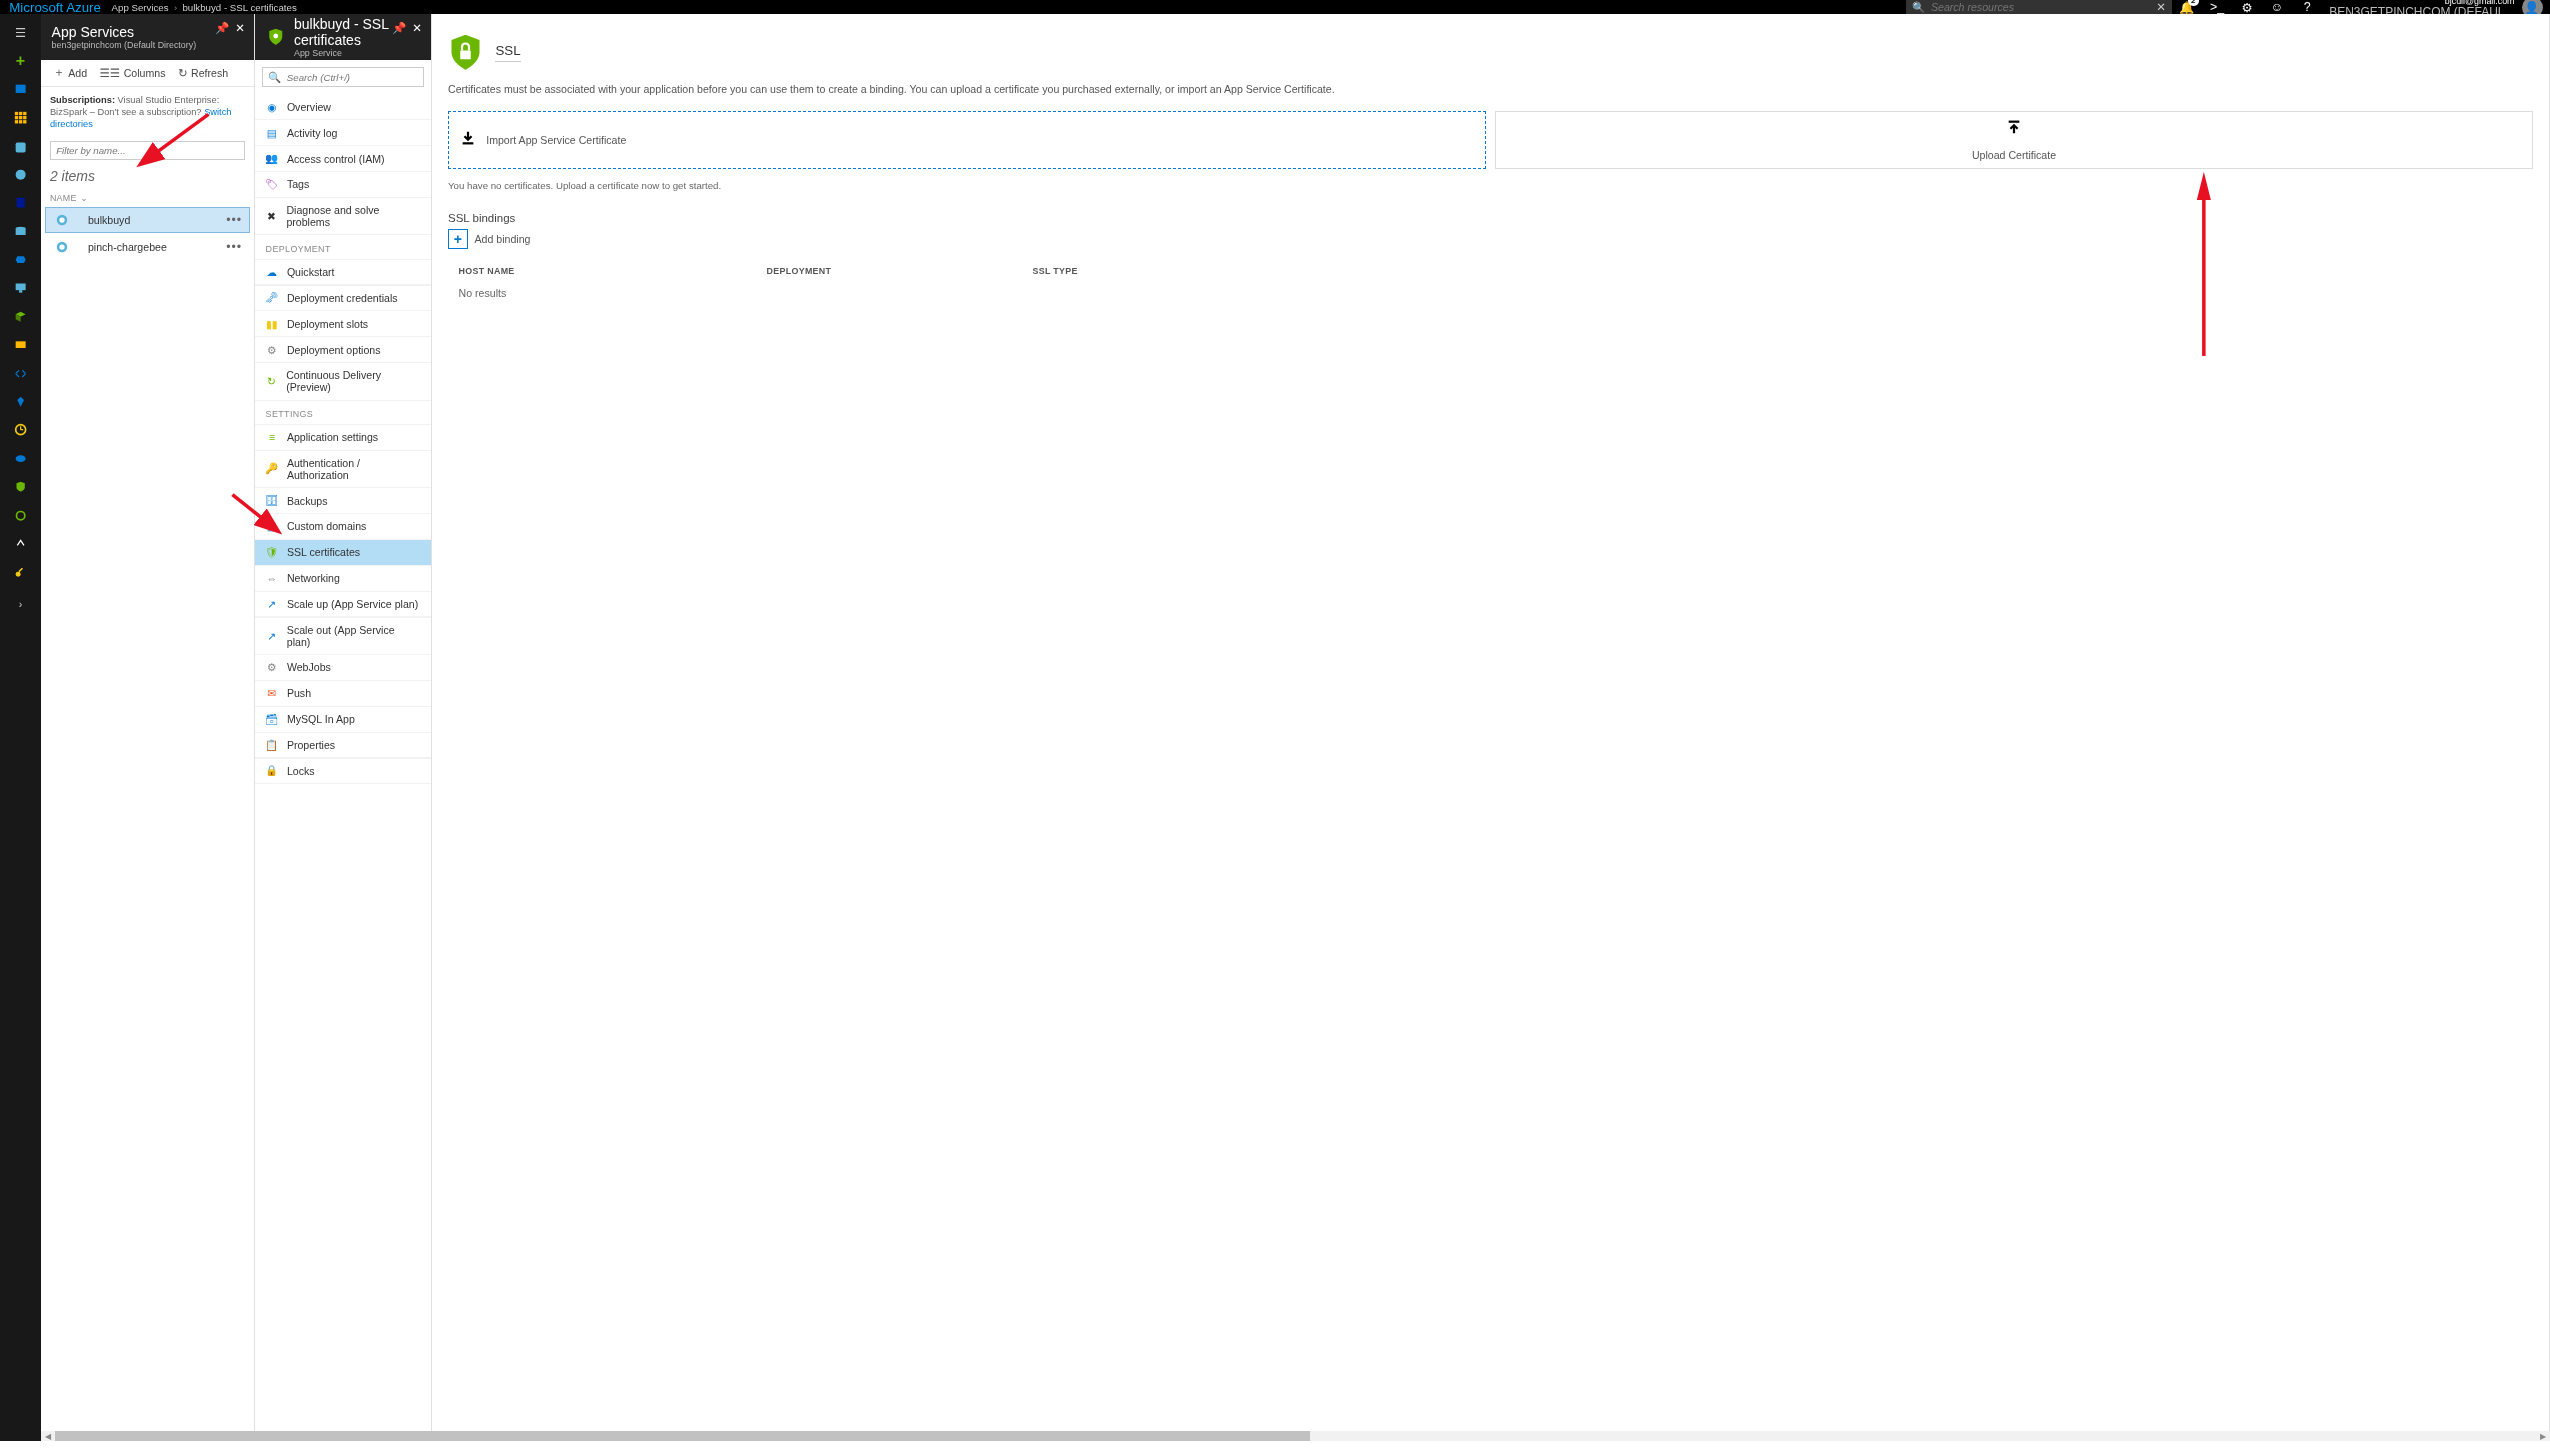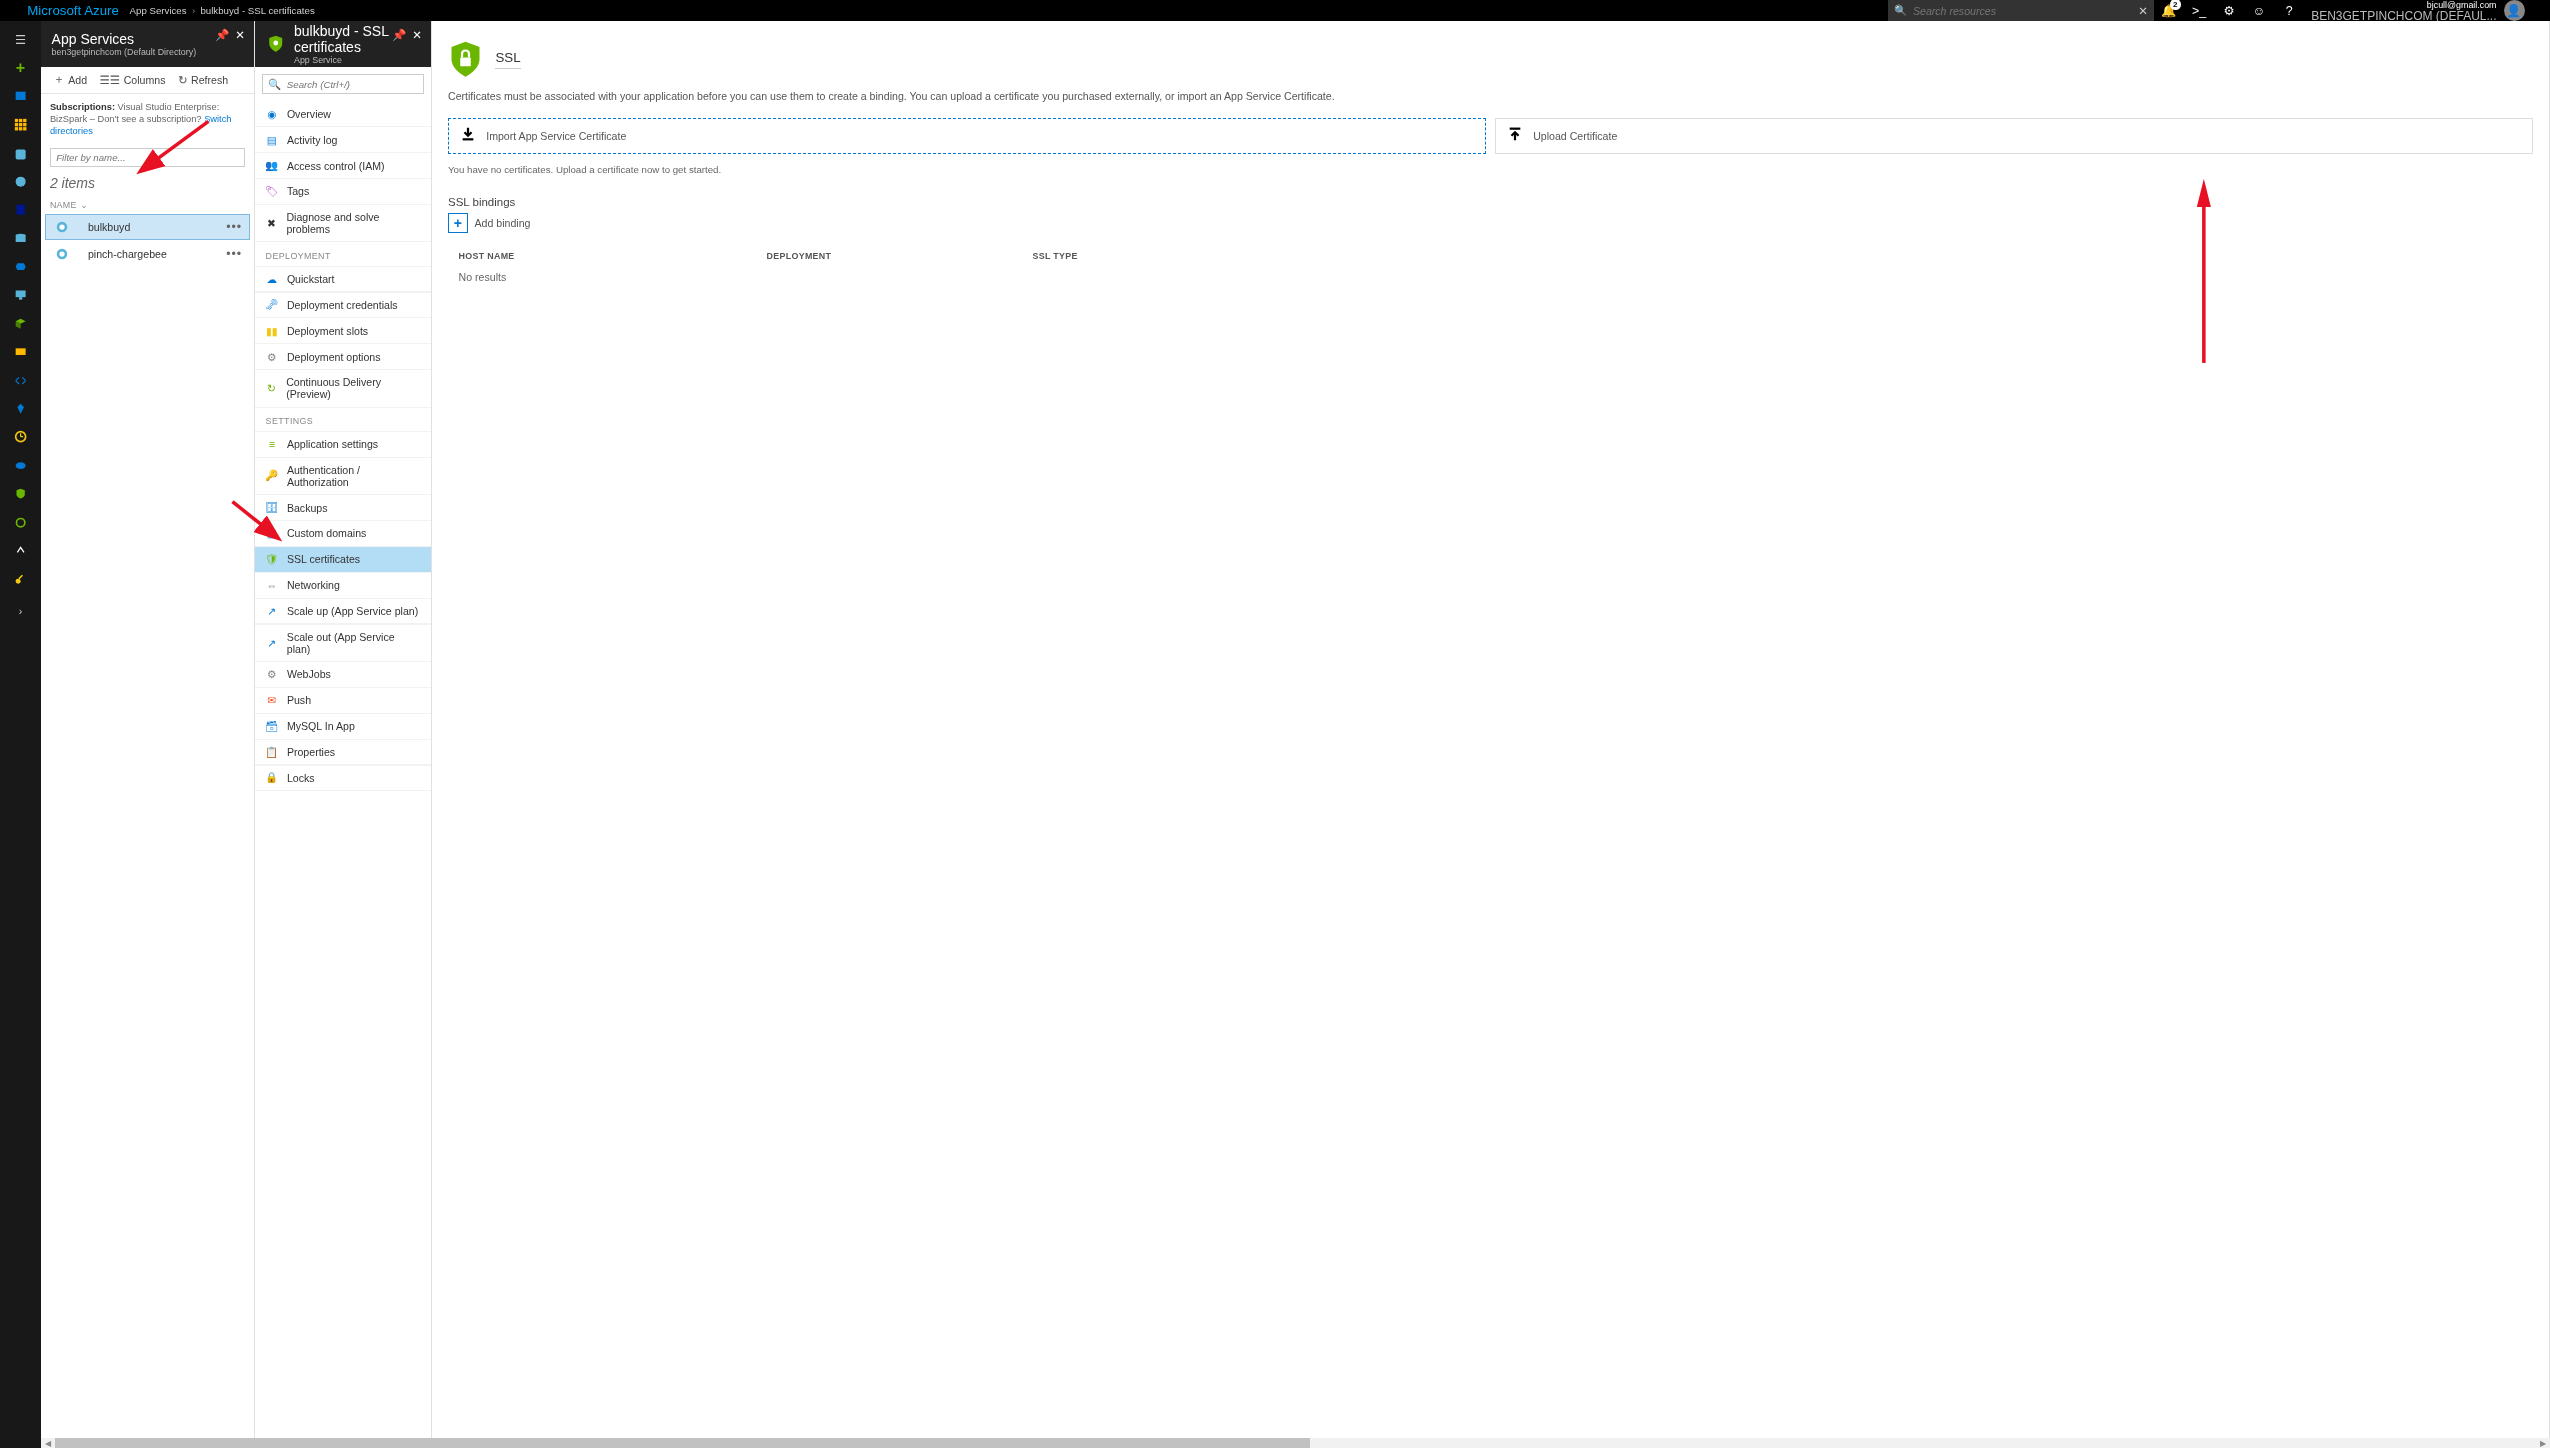--- a/index.html
+++ b/index.html
@@ -1,18 +1,18 @@
 <!DOCTYPE html>
 <html style="font-size:14px"><head>
 <meta charset="utf-8">
 <style>
 * { box-sizing: border-box; margin: 0; padding: 0; font-family: "Segoe UI", Arial, sans-serif; }
 body { background: #fff; font-size: 10.6px; color: #323130; overflow: hidden; }
 
-.topbar { height: 21px; background: #000; display: flex; align-items: center; color: #fff; padding: 0 22px; }
+.topbar { height: 14px; background: #000; display: flex; align-items: center; color: #fff; padding: 0 4px; }
 .topbar .logo { color: #00a4ef; font-size: 13.3px; font-weight: 400; padding: 0 5.3px; }
 .topbar .breadcrumb { color: #d0d0d0; font-size: 9.7px; display: flex; align-items: center; gap: 5.3px; margin-left: 5.3px; }
 .topbar .breadcrumb .sep { color: #888; }
 .topbar .spacer { flex: 1; }
 .topbar .search { position: relative; width: 266px; height: 21px; background: #333; border: 0.9px solid #333; display: flex; align-items: center; padding: 0 5.3px; }
 .topbar .search input { background: transparent; border: none; outline: none; color: #fff; font-size: 10.6px; width: 100%; font-style: italic; }
 .topbar .search .mag { margin-right: 5.3px; color: #ccc; font-size: 10.6px; }
 .topbar .search .clear { color: #ccc; font-size: 11.5px; cursor: pointer; }
 .topbar .tb-icon { width: 30px; height: 26.6px; display: flex; align-items: center; justify-content: center; cursor: pointer; position: relative; color: #fff; font-size: 12.4px; }
 .topbar .bell-badge { position: absolute; top: 1.8px; right: 3.5px; background: #fff; color: #000; font-size: 8px; border-radius: 50%; width: 10.6px; height: 10.6px; display: flex; align-items: center; justify-content: center; font-weight: bold; }
@@ -67,21 +67,21 @@
 .blade2 .menu-item.selected { background: #b3dcf5; }
 .blade2 .menu-item .mi-icon { width: 12.4px; height: 12.4px; display: flex; align-items: center; justify-content: center; font-size: 10.6px; }
 
 .blade3 .content { padding: 19px 16px; overflow-y: auto; }
 .blade3 .page-head { display: flex; align-items: center; gap: 12.4px; margin-bottom: 8.9px; }
 .blade3 .shield { width: 35px; height: 39px; }
 .blade3 .page-title { font-size: 13.3px; color: #333; border-bottom: 0.9px solid #ccc; padding-bottom: 3.5px; font-weight: 400; }
 .blade3 .desc { font-size: 10.6px; color: #555; margin: 10.6px 0 16px; }
 .blade3 .cert-actions { display: flex; gap: 8.9px; margin-bottom: 10.6px; }
 .blade3 .cert-btn { flex: 1; border: 0.9px dashed #0078d4; padding: 7px 10.6px; display: flex; align-items: center; gap: 10.6px; cursor: pointer; background: #fff; color: #555; font-size: 10.6px; }
-.blade3 .cert-btn.solid { border: 0.9px solid #ddd; border-style: solid; }
+.blade3 .cert-btn.solid { border: 0.9px solid #ddd; border-style: solid; flex-direction: column; }
 .blade3 .cert-btn .cb-icon { font-size: 16px; font-weight: bold; color: #000; }
 .blade3 .empty { font-size: 9.7px; color: #666; margin-bottom: 21px; }
 .blade3 .bindings-title { font-size: 11.5px; color: #444; margin-bottom: 5.3px; }
 .blade3 .add-binding { display: inline-flex; align-items: center; gap: 7px; font-size: 10.6px; color: #555; margin-bottom: 12.4px; cursor: pointer; }
 .blade3 .add-binding .plus-box { width: 19.5px; height: 19.5px; border: 0.9px solid #0078d4; color: #0078d4; display: flex; align-items: center; justify-content: center; font-size: 14px; font-weight: bold; }
 .blade3 .tbl-head { display: flex; font-size: 8.9px; font-weight: bold; color: #555; letter-spacing: 0.3px; padding: 5.3px 10.6px; }
 .blade3 .tbl-head .col1 { width: 308px; }
 .blade3 .tbl-head .col2 { width: 266px; }
 .blade3 .tbl-head .col3 { flex: 1; }
 .blade3 .no-results { padding: 5.3px 10.6px; font-size: 10.6px; color: #666; }

